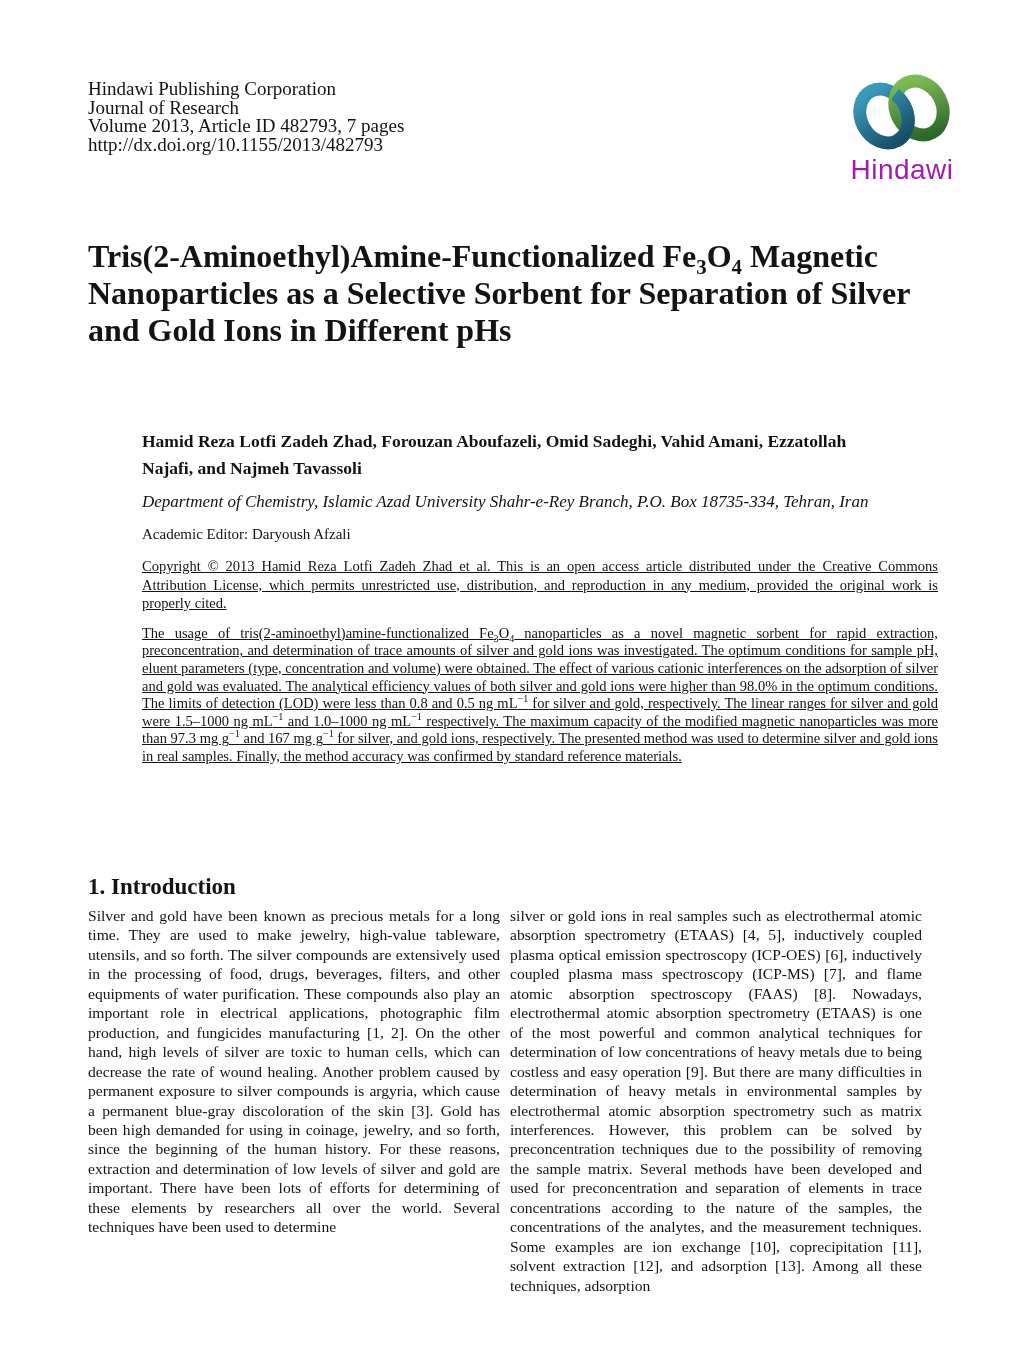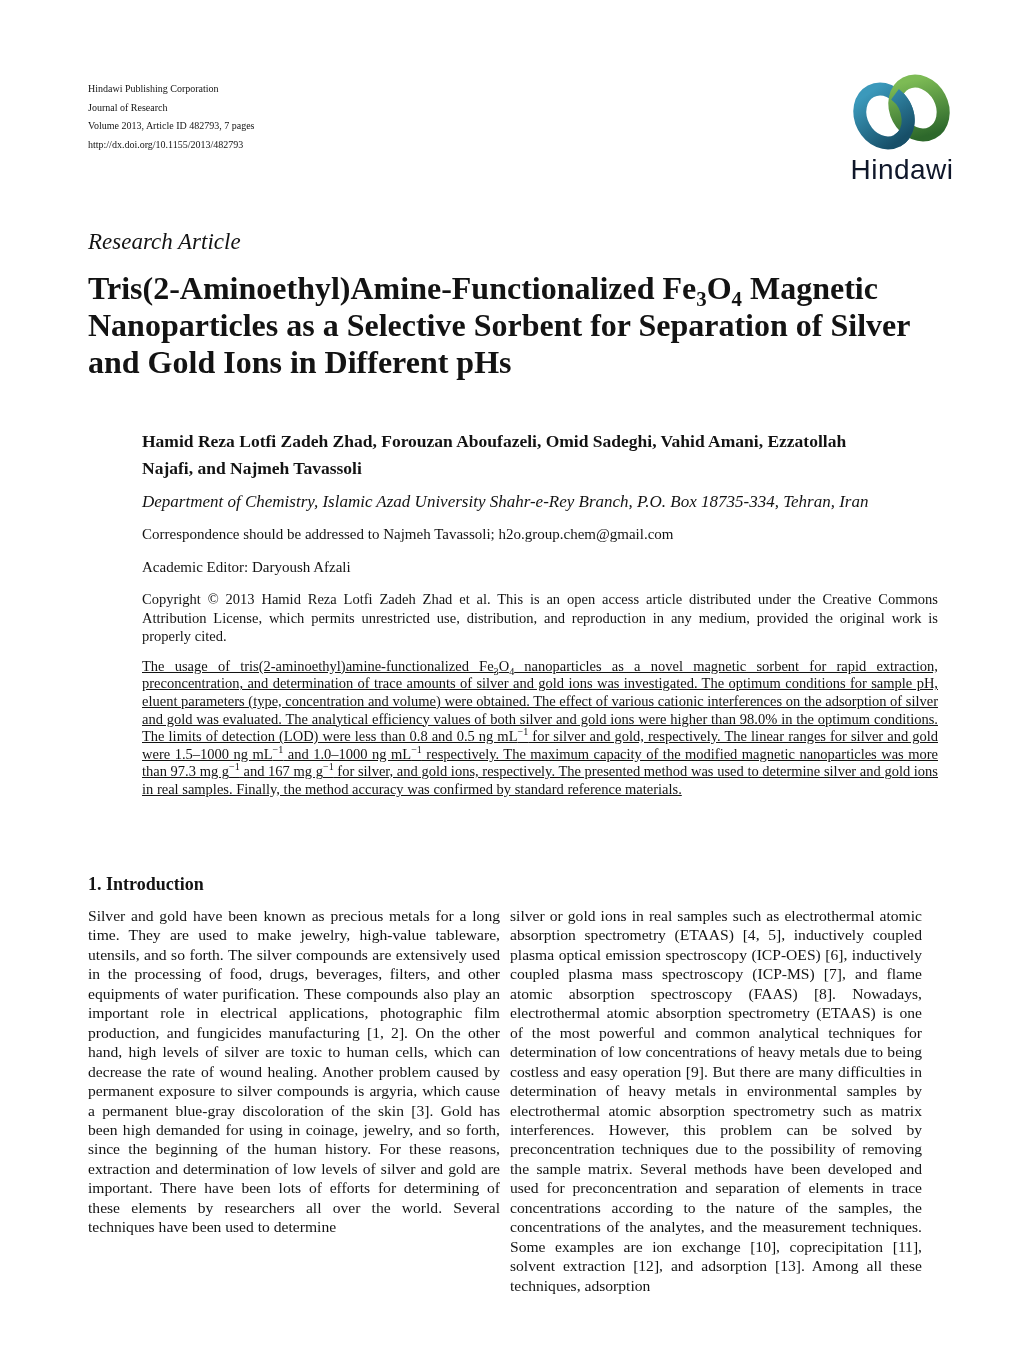--- a/index.html
+++ b/index.html
@@ -7,44 +7,44 @@
   html,body { background:#ffffff; }
   body {
     position:relative;
     width:1020px; height:1360px;
     font-family:"Liberation Serif", serif;
     color:#131313;
     overflow:hidden;
   }
   .header-left {
     position:absolute; left:88px; top:80px;
-    font-size:10px; line-height:18.6px;
+    font-size:19px; line-height:18.6px;
   }
   .logo {
     position:absolute; left:840px; top:70px; width:124px;
     text-align:center;
   }
   .logo svg { display:block; margin:0 auto; }
   .logo-wordmark {
     margin-top:0px;
     font-family:"Liberation Sans", sans-serif;
-    font-size:28px; color:#0f172a; letter-spacing:0.5px;
+    font-size:28px; color:#a21caf; letter-spacing:0.5px;
   }
   .article-head { position:absolute; left:88px; top:226px; width:872px; }
   .type-label { font-size:23px; font-style:italic; line-height:32px; }
   .article-title { font-size:32px; font-weight:bold; line-height:37px; margin-top:12px; }
   .article-title sub { font-size:65%; line-height:0; }
   .meta { position:absolute; left:142px; top:428px; width:796px; }
   .authors { width:736px; font-size:17.5px; font-weight:bold; line-height:27px; }
   .affiliation { margin-top:10px; font-size:17px; font-style:italic; line-height:19px; }
   .correspondence, .dates, .editor { margin-top:14px; font-size:15px; line-height:19px; }
-  .copyright { margin-top:13px; font-size:14.5px; line-height:18.6px; text-align:justify; }
+  .copyright { margin-top:13px; font-size:14.5px; line-height:18.6px; text-align:justify;text-decoration:underline; }
   .abstract { margin-top:12px; font-size:14.5px; line-height:17.6px; text-align:justify;text-decoration:underline; }
   .abstract sub, .abstract sup { font-size:70%; line-height:0; }
-  .section-heading { position:absolute; left:88px; top:874px; font-size:18px; font-weight:bold; }
+  .section-heading { position:absolute; left:88px; top:874px; font-size:23px; font-weight:bold; }
   .columns { position:absolute; left:88px; top:906px; width:850px; display:flex; gap:10px; }
   .col { width:412px; font-size:15.6px; line-height:19.45px; text-align:justify; hyphens:auto; }
 </style>
 </head>
 <body>
 
 <div class="header-left">
   <div>Hindawi Publishing Corporation</div>
   <div>Journal of Research</div>
   <div>Volume 2013, Article ID 482793, 7 pages</div>
@@ -75,28 +75,26 @@
 
       <g transform="translate(38,46) rotate(-28)">
         <path d="M 19.9 -14 A 23 28 0 0 1 0 28" fill="none" stroke="url(#blueGrad)" stroke-width="13"></path>
       </g>
     </svg>
   </span>
   <div class="logo-wordmark">Hindawi</div>
 </div>
 
 <div class="article-head">
-  <div class="type-label">Research Article</div>
   <div class="article-title">Tris(2-Aminoethyl)Amine-Functionalized Fe<sub>3</sub>O<sub>4</sub> Magnetic Nanoparticles as a Selective Sorbent for Separation of Silver and Gold Ions in Different pHs</div>
 </div>
 
 <div class="meta">
   <div class="authors">Hamid Reza Lotfi Zadeh Zhad, Forouzan Aboufazeli, Omid Sadeghi, Vahid Amani, Ezzatollah Najafi, and Najmeh Tavassoli</div>
   <div class="affiliation">Department of Chemistry, Islamic Azad University Shahr-e-Rey Branch, P.O. Box 18735-334, Tehran, Iran</div>
-  <div class="correspondence">Correspondence should be addressed to Najmeh Tavassoli; h2o.group.chem@gmail.com</div>
   <div class="editor">Academic Editor: Daryoush Afzali</div>
   <div class="copyright">Copyright © 2013 Hamid Reza Lotfi Zadeh Zhad et al. This is an open access article distributed under the Creative Commons Attribution License, which permits unrestricted use, distribution, and reproduction in any medium, provided the original work is properly cited.</div>
   <div class="abstract">The usage of tris(2-aminoethyl)amine-functionalized Fe<sub>3</sub>O<sub>4</sub> nanoparticles as a novel magnetic sorbent for rapid extraction, preconcentration, and determination of trace amounts of silver and gold ions was investigated. The optimum conditions for sample pH, eluent parameters (type, concentration and volume) were obtained. The effect of various cationic interferences on the adsorption of silver and gold was evaluated. The analytical efficiency values of both silver and gold ions were higher than 98.0% in the optimum conditions. The limits of detection (LOD) were less than 0.8 and 0.5 ng mL<sup>−1</sup> for silver and gold, respectively. The linear ranges for silver and gold were 1.5–1000 ng mL<sup>−1</sup> and 1.0–1000 ng mL<sup>−1</sup> respectively. The maximum capacity of the modified magnetic nanoparticles was more than 97.3 mg g<sup>−1</sup> and 167 mg g<sup>−1</sup> for silver, and gold ions, respectively. The presented method was used to determine silver and gold ions in real samples. Finally, the method accuracy was confirmed by standard reference materials.</div>
 </div>
 
 <div class="section-heading">1. Introduction</div>
 
 <div class="columns">
   <div class="col">Silver and gold have been known as precious metals for a long time. They are used to make jewelry, high-value tableware, utensils, and so forth. The silver compounds are extensively used in the processing of food, drugs, beverages, filters, and other equipments of water purification. These compounds also play an important role in electrical applications, photographic film production, and fungicides manufacturing [1, 2]. On the other hand, high levels of silver are toxic to human cells, which can decrease the rate of wound healing. Another problem caused by permanent exposure to silver compounds is argyria, which cause a permanent blue-gray discoloration of the skin [3]. Gold has been high demanded for using in coinage, jewelry, and so forth, since the beginning of the human history. For these reasons, extraction and determination of low levels of silver and gold are important. There have been lots of efforts for determining of these elements by researchers all over the world. Several techniques have been used to determine</div>
   <div class="col">silver or gold ions in real samples such as electrothermal atomic absorption spectrometry (ETAAS) [4, 5], inductively coupled plasma optical emission spectroscopy (ICP-OES) [6], inductively coupled plasma mass spectroscopy (ICP-MS) [7], and flame atomic absorption spectroscopy (FAAS) [8]. Nowadays, electrothermal atomic absorption spectrometry (ETAAS) is one of the most powerful and common analytical techniques for determination of low concentrations of heavy metals due to being costless and easy operation [9]. But there are many difficulties in determination of heavy metals in environmental samples by electrothermal atomic absorption spectrometry such as matrix interferences. However, this problem can be solved by preconcentration techniques due to the possibility of removing the sample matrix. Several methods have been developed and used for preconcentration and separation of elements in trace concentrations according to the nature of the samples, the concentrations of the analytes, and the measurement techniques. Some examples are ion exchange [10], coprecipitation [11], solvent extraction [12], and adsorption [13]. Among all these techniques, adsorption</div>

